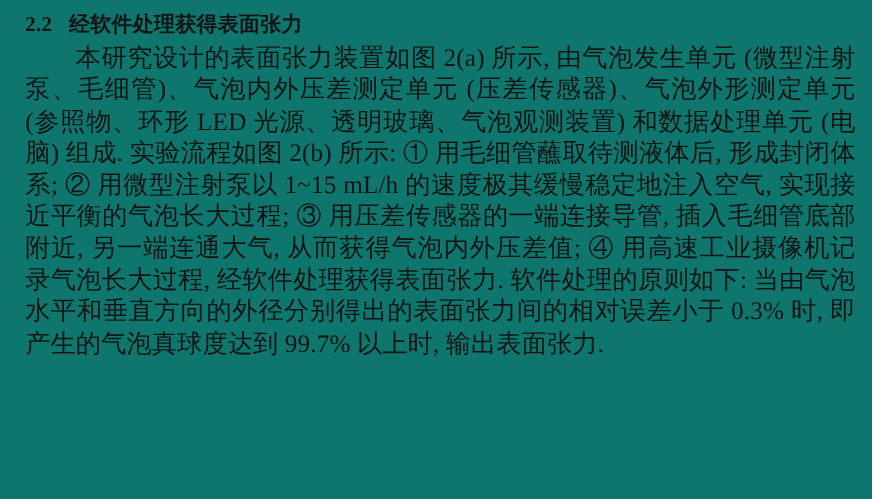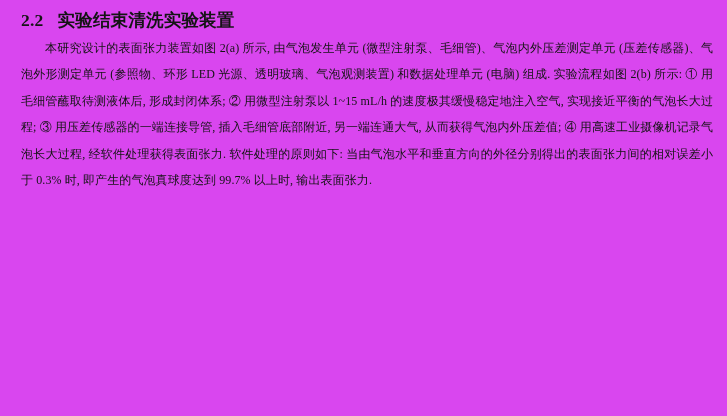--- a/index.html
+++ b/index.html
@@ -4,21 +4,21 @@
 <style>
   html, body {
     margin: 0;
     padding: 0;
     background: #ffffff;
   }
   .page {
     position: relative;
     width: 727px;
     height: 416px;
-    background: #d946ef;
+    background: #0f766e;
     color: #141414;
     font-family: "Liberation Serif", "DejaVu Serif", serif;
     box-sizing: border-box;
     padding: 8px 14px 0 21px;
     overflow: hidden;
   }
   .section-heading {
     display: flex;
     align-items: baseline;
     font-weight: bold;
@@ -29,32 +29,32 @@
   }
   .section-number {
     margin-right: 14px;
     font-family: "Liberation Serif", "DejaVu Serif", serif;
   }
   .section-title {
     font-weight: bold;
   }
   .body-paragraph {
     margin: 0;
-    font-size: 12px;
+    font-size: 21px;
     line-height: 26.4px;
     text-align: justify;
     text-indent: 2em;
     word-break: break-all;
     letter-spacing: 0.1px;
   }
 </style>
 </head>
 <body>
 
 <div class="page">
   <h2 class="section-heading">
     <span class="section-number">2.2</span>
-    <span class="section-title">实验结束清洗实验装置</span>
+    <span class="section-title">经软件处理获得表面张力</span>
   </h2>
 
   <p class="body-paragraph">本研究设计的表面张力装置如图 2(a) 所示, 由气泡发生单元 (微型注射泵、毛细管)、气泡内外压差测定单元 (压差传感器)、气泡外形测定单元 (参照物、环形 LED 光源、透明玻璃、气泡观测装置) 和数据处理单元 (电脑) 组成. 实验流程如图 2(b) 所示: ① 用毛细管蘸取待测液体后, 形成封闭体系; ② 用微型注射泵以 1~15 mL/h 的速度极其缓慢稳定地注入空气, 实现接近平衡的气泡长大过程; ③ 用压差传感器的一端连接导管, 插入毛细管底部附近, 另一端连通大气, 从而获得气泡内外压差值; ④ 用高速工业摄像机记录气泡长大过程, 经软件处理获得表面张力. 软件处理的原则如下: 当由气泡水平和垂直方向的外径分别得出的表面张力间的相对误差小于 0.3% 时, 即产生的气泡真球度达到 99.7% 以上时, 输出表面张力.</p>
 
 </div>
 
 </body></html>

